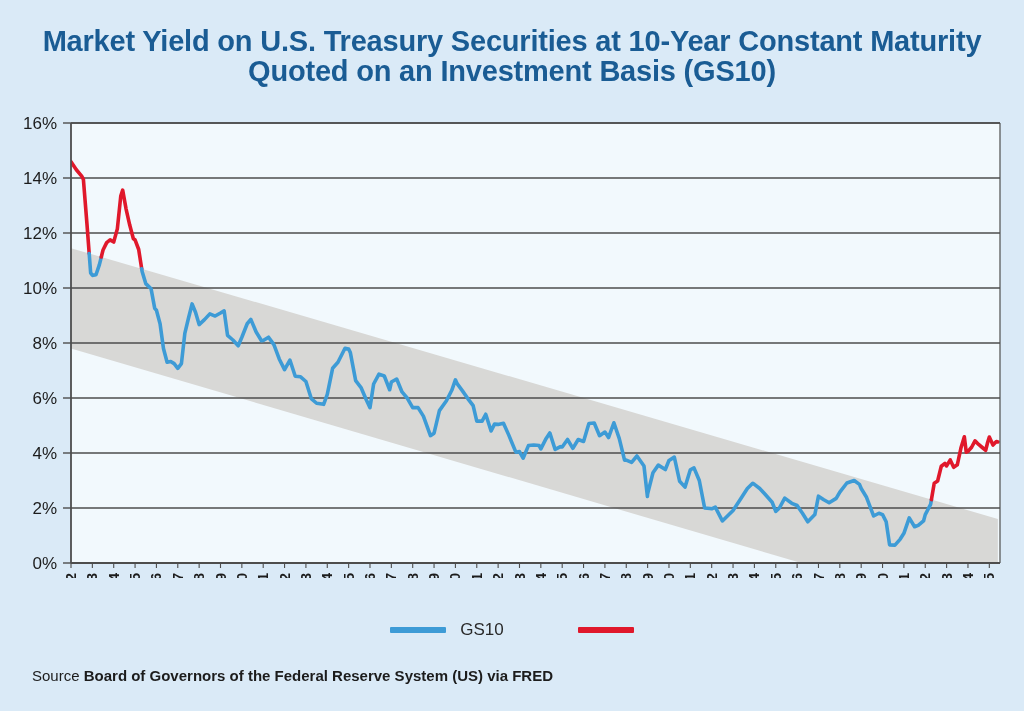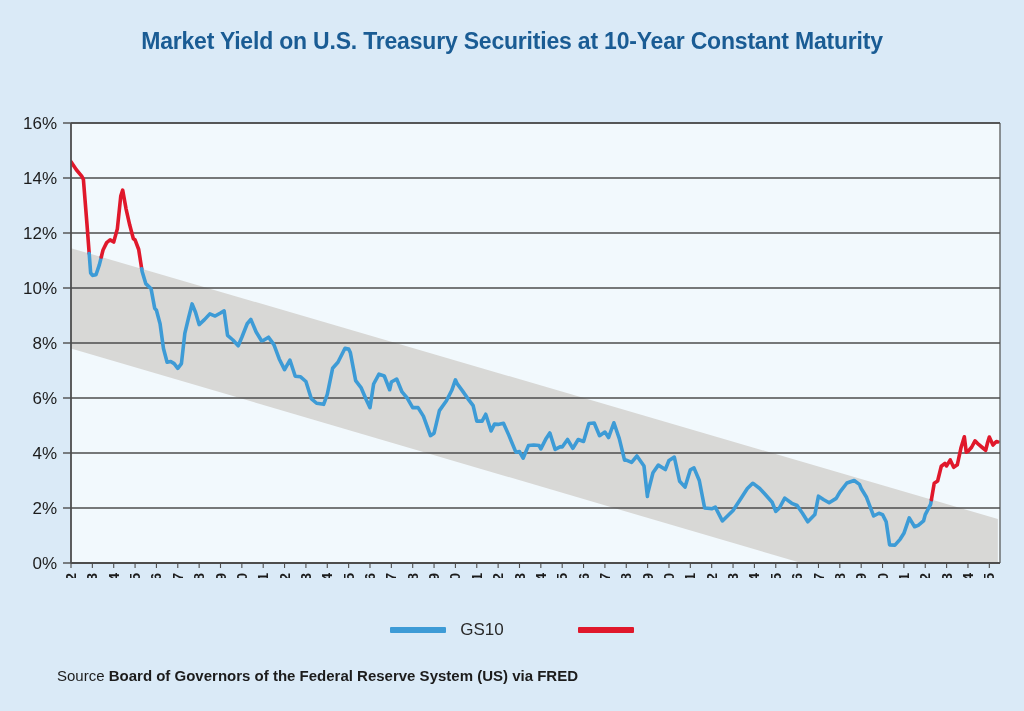--- a/index.html
+++ b/index.html
@@ -19,21 +19,21 @@
     height: 711px;
     background: #daeaf7;
   }
   #title {
     position: absolute;
     left: 0;
     top: 26px;
     width: 1024px;
     text-align: center;
     color: #1a5c94;
-    font-size: 23px;
+    font-size: 29px;
     font-weight: bold;
     line-height: 30px;
     letter-spacing: -0.2px;
   }
   #title .line2 { display: block; }
 
   #chart-wrap {
     position: absolute;
     left: 0;
     top: 108px;
@@ -69,21 +69,20 @@
     font-size: 17px;
     color: #2a2a2a;
   }
 
   #source {
     position: absolute;
     left: 32px;
     top: 667px;
     font-size: 15px;
     color: #1c1c1c;
-    margin-left: 25px;
   }
   #source .src-word { font-weight: normal; }
   #source .src-text { font-weight: bold; }
 
   .ytick-label {
     font-size: 17px;
     fill: #1c1c1c;
     text-anchor: end;
   }
   .xtick-label {
@@ -93,20 +92,21 @@
     text-anchor: end;
   }
 </style>
 </head>
 <body>
 
 <div id="page">
 
   <div id="title">
     <span>Market Yield on U.S. Treasury Securities at 10-Year Constant Maturity</span>
+    <span class="line2">Quoted on an Investment Basis (GS10)</span>
   </div>
 
   <div id="chart-wrap">
     <svg id="chart-svg" width="1024" height="470" viewBox="0 0 1024 470">
       <g id="plot-bg-g">
           <rect x="71" y="15" width="929" height="440" fill="#f2f9fd"></rect>
         </g>
       <g id="band-g">
           <defs>
             <clipPath id="plotclip">

